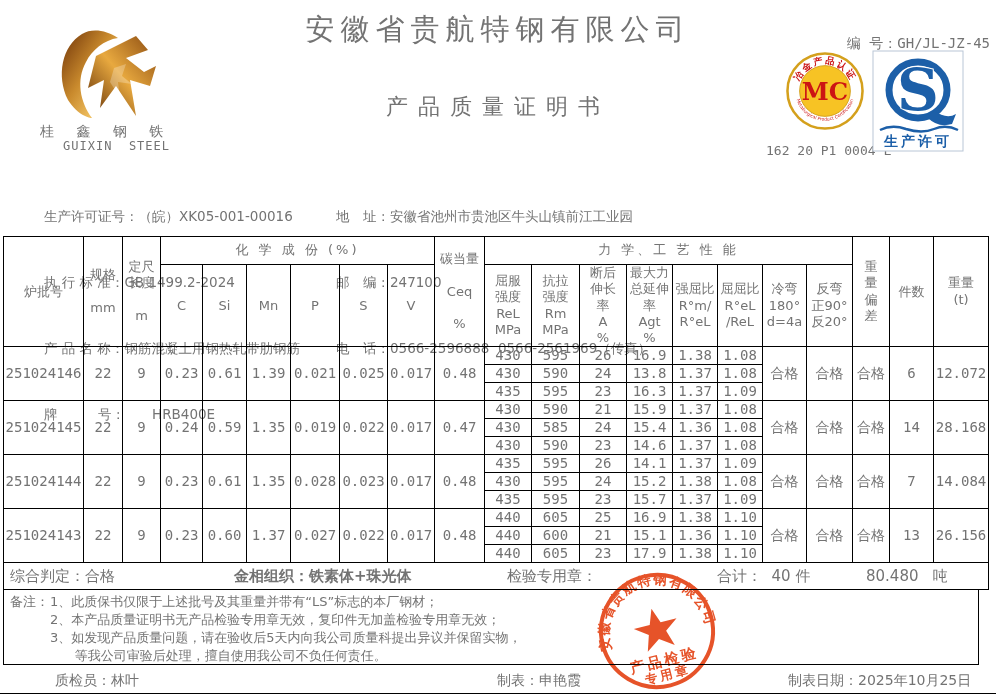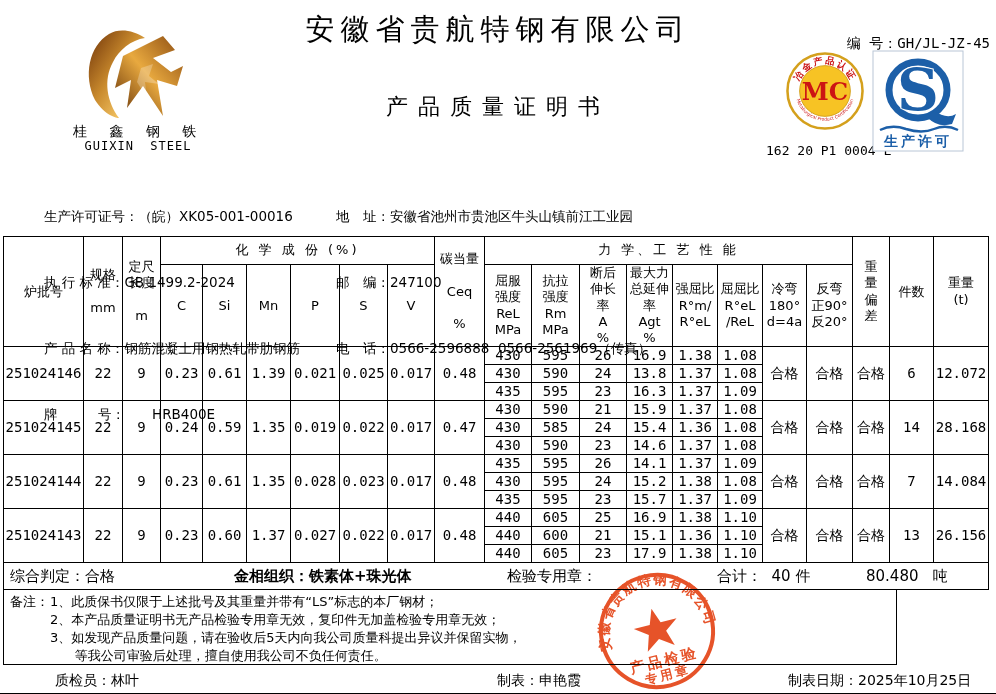--- a/index.html
+++ b/index.html
@@ -1,27 +1,27 @@
 <!DOCTYPE html>
 <html><head>
 <meta charset="utf-8">
 <style>
   html,body{margin:0;padding:0;background:#fff;}
-  .page{position:relative;width:996px;height:694px;background:#ffffff;color:#000000;
+  .page{position:relative;width:996px;height:694px;background:#ffffff;color:#737373;
         font-family:"DejaVu Sans",sans-serif;overflow:hidden;}
 
   
   .company-title{position:absolute;top:10px;left:0;right:0;text-align:center;
         font-family:"DejaVu Serif",serif;font-size:29px;letter-spacing:6px;white-space:pre;}
   .doc-subtitle{position:absolute;top:92px;left:0;right:0;text-align:center;
         font-family:"DejaVu Serif",serif;font-size:22px;letter-spacing:10px;white-space:pre;}
   .doc-no{position:absolute;top:27px;right:6px;font-family:"DejaVu Sans Mono",monospace;
         font-size:14px;white-space:pre;margin-top:8px;}
 
-  .logo-block{position:absolute;left:40px;top:28px;width:130px;text-align:center;margin-left:33px;}
+  .logo-block{position:absolute;left:40px;top:28px;width:130px;text-align:right;}
   .logo-cn{font-size:14px;letter-spacing:9px;line-height:15px;white-space:pre;}
   .logo-en{font-family:"DejaVu Sans Mono",monospace;font-size:12px;letter-spacing:1px;line-height:15px;white-space:pre;}
 
   .mc-badge{position:absolute;left:786px;top:52px;}
   .mc-serial{position:absolute;left:766px;top:143px;width:120px;text-align:center;
         font-family:"DejaVu Sans Mono",monospace;font-size:13px;white-space:pre;}
   .qs-badge{position:absolute;left:872px;top:50px;}
 
   
   .info-col{position:absolute;top:161px;font-size:13.5px;line-height:22px;white-space:pre;}
@@ -45,21 +45,21 @@
   
   .summary-row{position:relative;width:986px;height:27px;box-sizing:border-box;
         border-left:1px solid #000;border-right:1px solid #000;border-bottom:1px solid #000;
         font-size:15px;}
   .summary-row span{position:absolute;top:4px;white-space:pre;}
   .sum-verdict{left:6px;}
   .sum-structure{left:230px;font-weight:bold;}
   .sum-stamp-label{left:503px;}
   .sum-total{left:713px;}
   .sum-weight{left:862px;}
-  .notes-box{position:relative;width:894px;height:75px;box-sizing:border-box;
+  .notes-box{position:relative;width:976px;height:75px;box-sizing:border-box;
         border-left:1px solid #000;border-right:1px solid #000;border-bottom:1px solid #000;
         font-size:13px;line-height:18px;}
   .notes-label{position:absolute;left:6px;top:3px;white-space:pre;}
   .notes-lines{position:absolute;left:46px;top:3px;white-space:pre;}
   .bottom-bar{position:absolute;left:0;top:668px;width:996px;height:25px;
         border-bottom:1px solid #000;font-size:14px;}
   .bottom-bar span{position:absolute;top:4px;white-space:pre;}
   .ft-inspector{left:55px;}
   .ft-tabulator{left:497px;}
   .ft-date{left:788px;}

